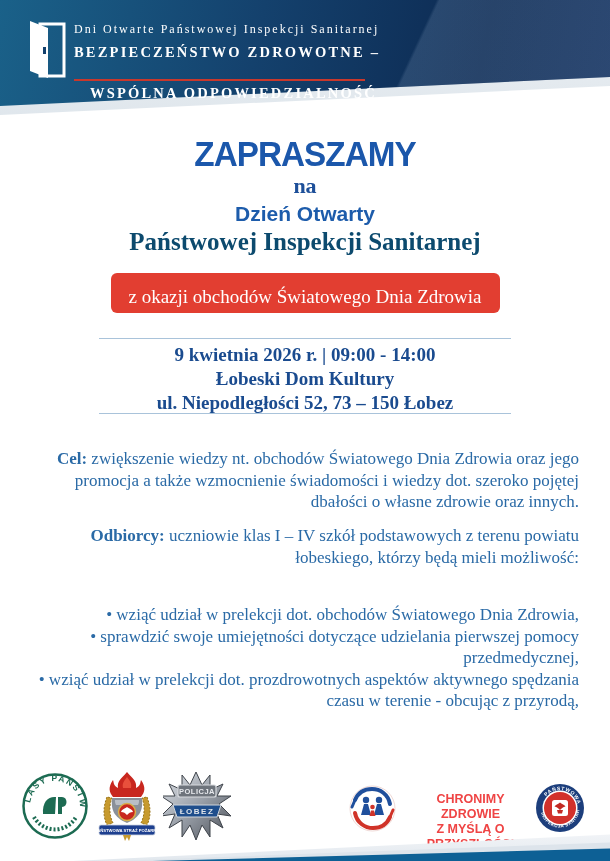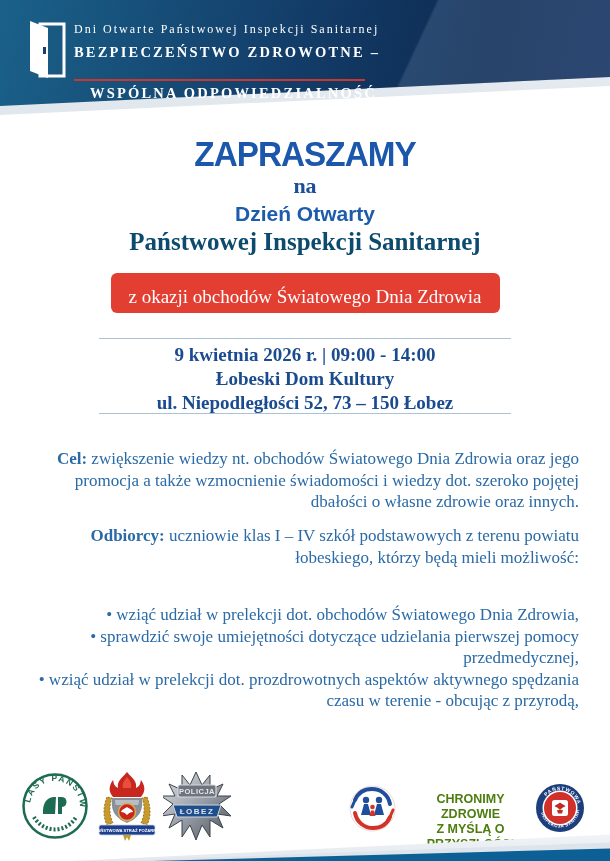--- a/index.html
+++ b/index.html
@@ -37,21 +37,21 @@
   .dates{top:343px;font-size:19px;font-weight:bold;color:#1a4b8f;line-height:24px;}
   
   .para{position:absolute;left:31px;width:548px;text-align:right;
         font-size:17px;color:#2a6aa6;line-height:21.5px;}
   .para b{font-weight:bold;}
   .cel{top:448px;} .odbiorcy{top:525px;font-family:Liberation Serif, serif;} .bullets{top:604px;}
   
   .logo{position:absolute;}
   .slogan{position:absolute;left:408px;top:792px;width:125px;text-align:center;
         font-family:"Liberation Sans",sans-serif;font-weight:700;font-size:12.5px;
-        line-height:15px;color:#4d7c0f;}
+        line-height:15px;color:#ef4444;}
   .band{position:absolute;left:0;bottom:0;width:610px;height:30px;}
   .band-g1{background:linear-gradient(180deg,#f3f5f8,#e2e8ee);
         clip-path:polygon(12% 100%,100% 12%,100% 100%);}
   .band-g2{background:#dde4eb;clip-path:polygon(19% 100%,100% 38%,100% 100%);}
   .band-b{background:#0d6095;clip-path:polygon(25% 100%,100% 58%,100% 100%);}
 </style>
 </head>
 <body>
 
 <div class="page">

